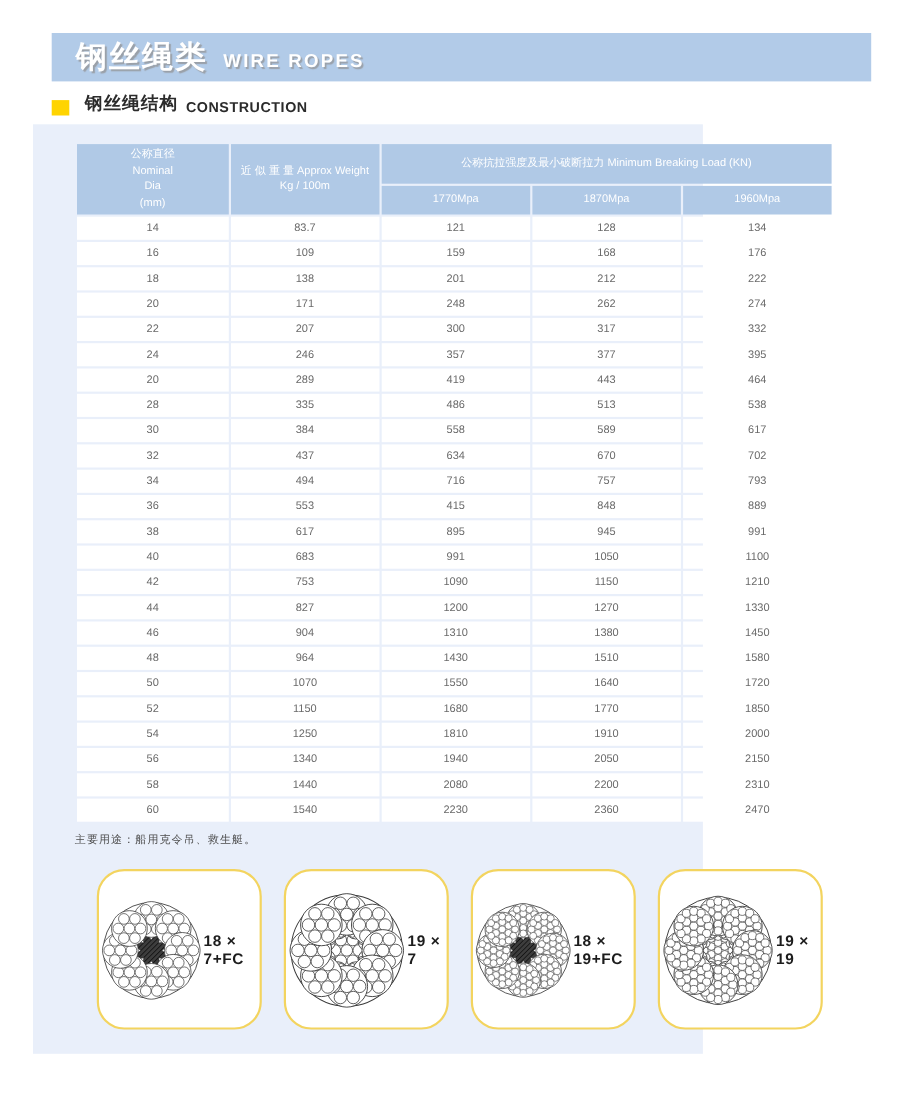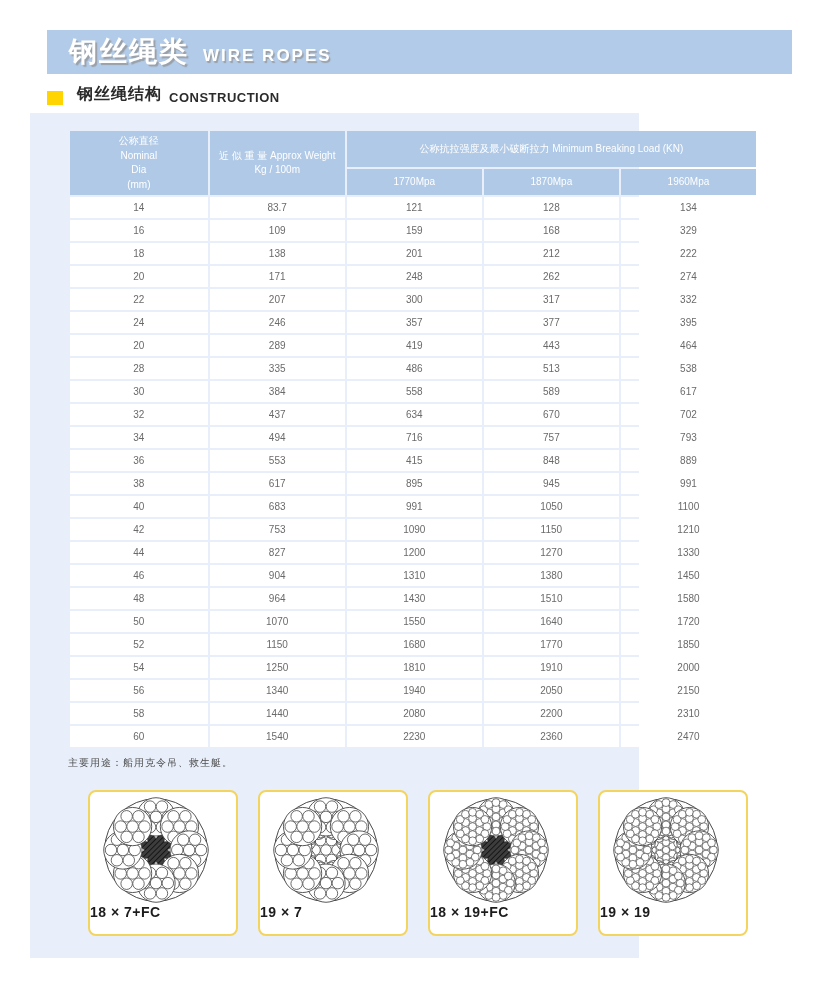--- a/index.html
+++ b/index.html
@@ -33,21 +33,21 @@
   table.spec thead tr.r2 th{ height:26px; }
   table.spec td{ background:#ffffff; color:#6a6a6a; font-size:10px;
     text-align:center; vertical-align:middle; height:21px; }
 
   
   .note{ position:absolute; left:38px; top:643px; font-size:10px; color:#4e4e4e; letter-spacing:1px;font-family:Liberation Mono, monospace; }
 
   
   .cards-row{ position:absolute; left:58px; top:677px; display:flex; gap:20px; }
   .card{ width:150px; height:146px; background:#ffffff; border:2px solid #f3d45f;
-    border-radius:8px; display:flex; flex-direction:column; 
+    border-radius:25px; display:flex; align-items:center;
     justify-content:flex-start; padding-top:2px; }
   .card svg{ display:block; }
   .card-label{ font-size:14px; font-weight:bold; color:#1c1c1c; margin-top:-2px; letter-spacing:.5px; }
 </style>
 </head>
 <body>
 
 <div class="header-bar">
   <span class="title-zh">钢丝绳类</span>
   <span class="title-en">WIRE ROPES</span>
@@ -95,21 +95,21 @@
           <td>83.7</td>
           <td>121</td>
           <td>128</td>
           <td>134</td>
         </tr>
         <tr>
           <td>16</td>
           <td>109</td>
           <td>159</td>
           <td>168</td>
-          <td>329</td>
+          <td>176</td>
         </tr>
         <tr>
           <td>18</td>
           <td>138</td>
           <td>201</td>
           <td>212</td>
           <td>222</td>
         </tr>
         <tr>
           <td>20</td>

